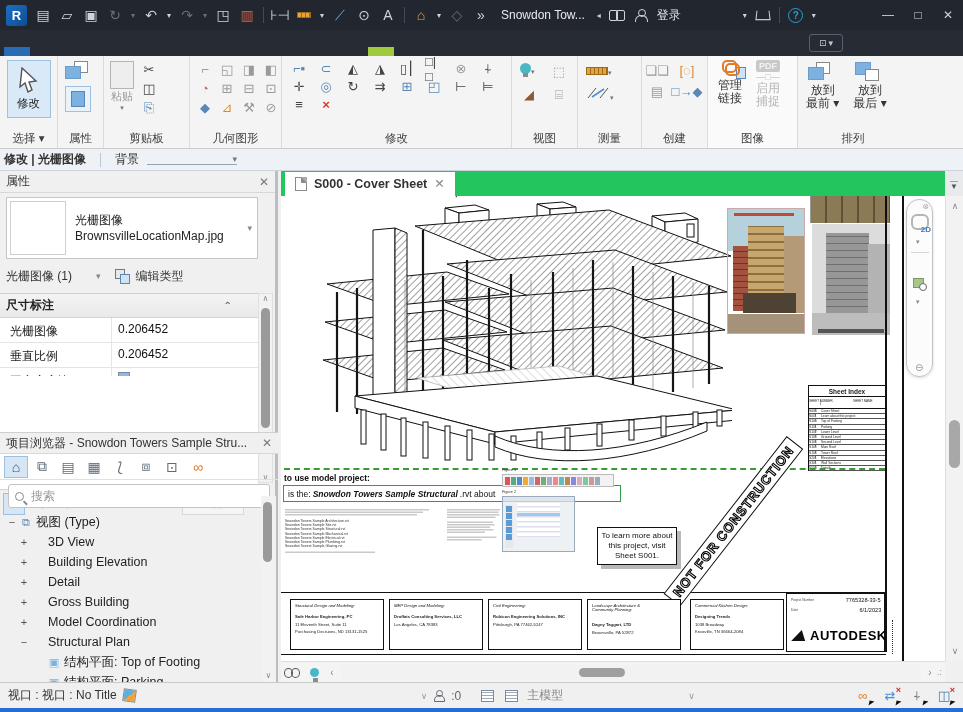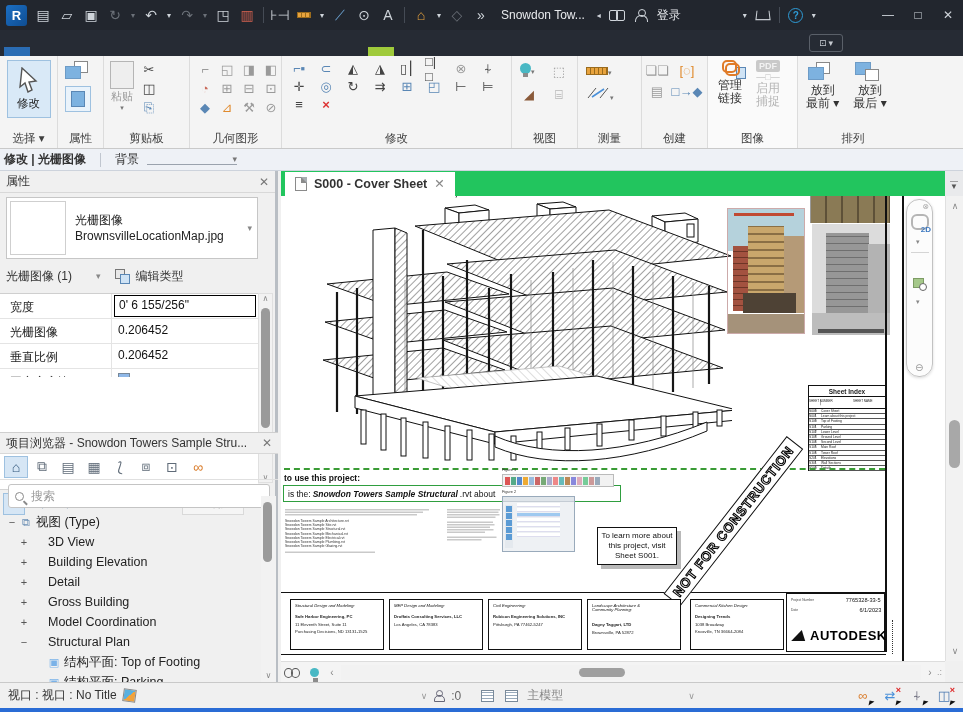--- a/index.html
+++ b/index.html
@@ -457,25 +457,25 @@
         </div>
       <span style="margin-left:auto;margin-right:5px;color:#888;font-size:9px">▾</span>
     </div>
     <div id="instrow" class="abs">
       <span>光栅图像 (1)</span>
       <span style="margin-left:24px;color:#888;font-size:9px">▾</span>
       <span style="margin-left:14px" class="etypeicon"></span>
       <span style="margin-left:5px">编辑类型</span>
     </div>
     <div id="ptable" class="abs">
+      <div class="psec">
+        <span>尺寸标注</span>
+          <span style="margin-left:auto;color:#666;font-size:10px;margin-right:20px">⌃</span>
+      </div>
       <div>
-          <div class="prow sel">
-          <span class="plb">宽度</span>
-          <span class="pval">0'  6 155/256"</span>
-        </div>
           <div class="prow">
           <span class="plb">光栅图像</span>
           <span class="pval">0.206452</span>
         </div>
           <div class="prow">
           <span class="plb">垂直比例</span>
           <span class="pval">0.206452</span>
         </div>
           <div class="prow chk">
           <span class="plb">固定宽高比</span>
@@ -744,21 +744,21 @@
             <span>Wall Sections</span>
           </div>
           <div class="sirow">
             <span>S500</span>
             <span>Details</span>
           </div>
         </div>
     </div>
 
     <div class="greendash" style="left:3px;top:272px;width:601px"></div>
-    <div id="howto-h">to use this project:</div>
+    <div id="howto-h">to use model project:</div>
     <div id="modelbox">
       <span>is the: </span>
         <b>Snowdon Towers Sample Structural</b>
         <span>.rvt about</span>
     </div>
     <div class="tinycol" style="left:4px;top:312px;width:300px">
       <div class="bar" style="width:96%"></div>
         <div class="bar" style="width:92%"></div>
         <div class="bar" style="width:88%"></div>
       <div style="height:4px"></div>

